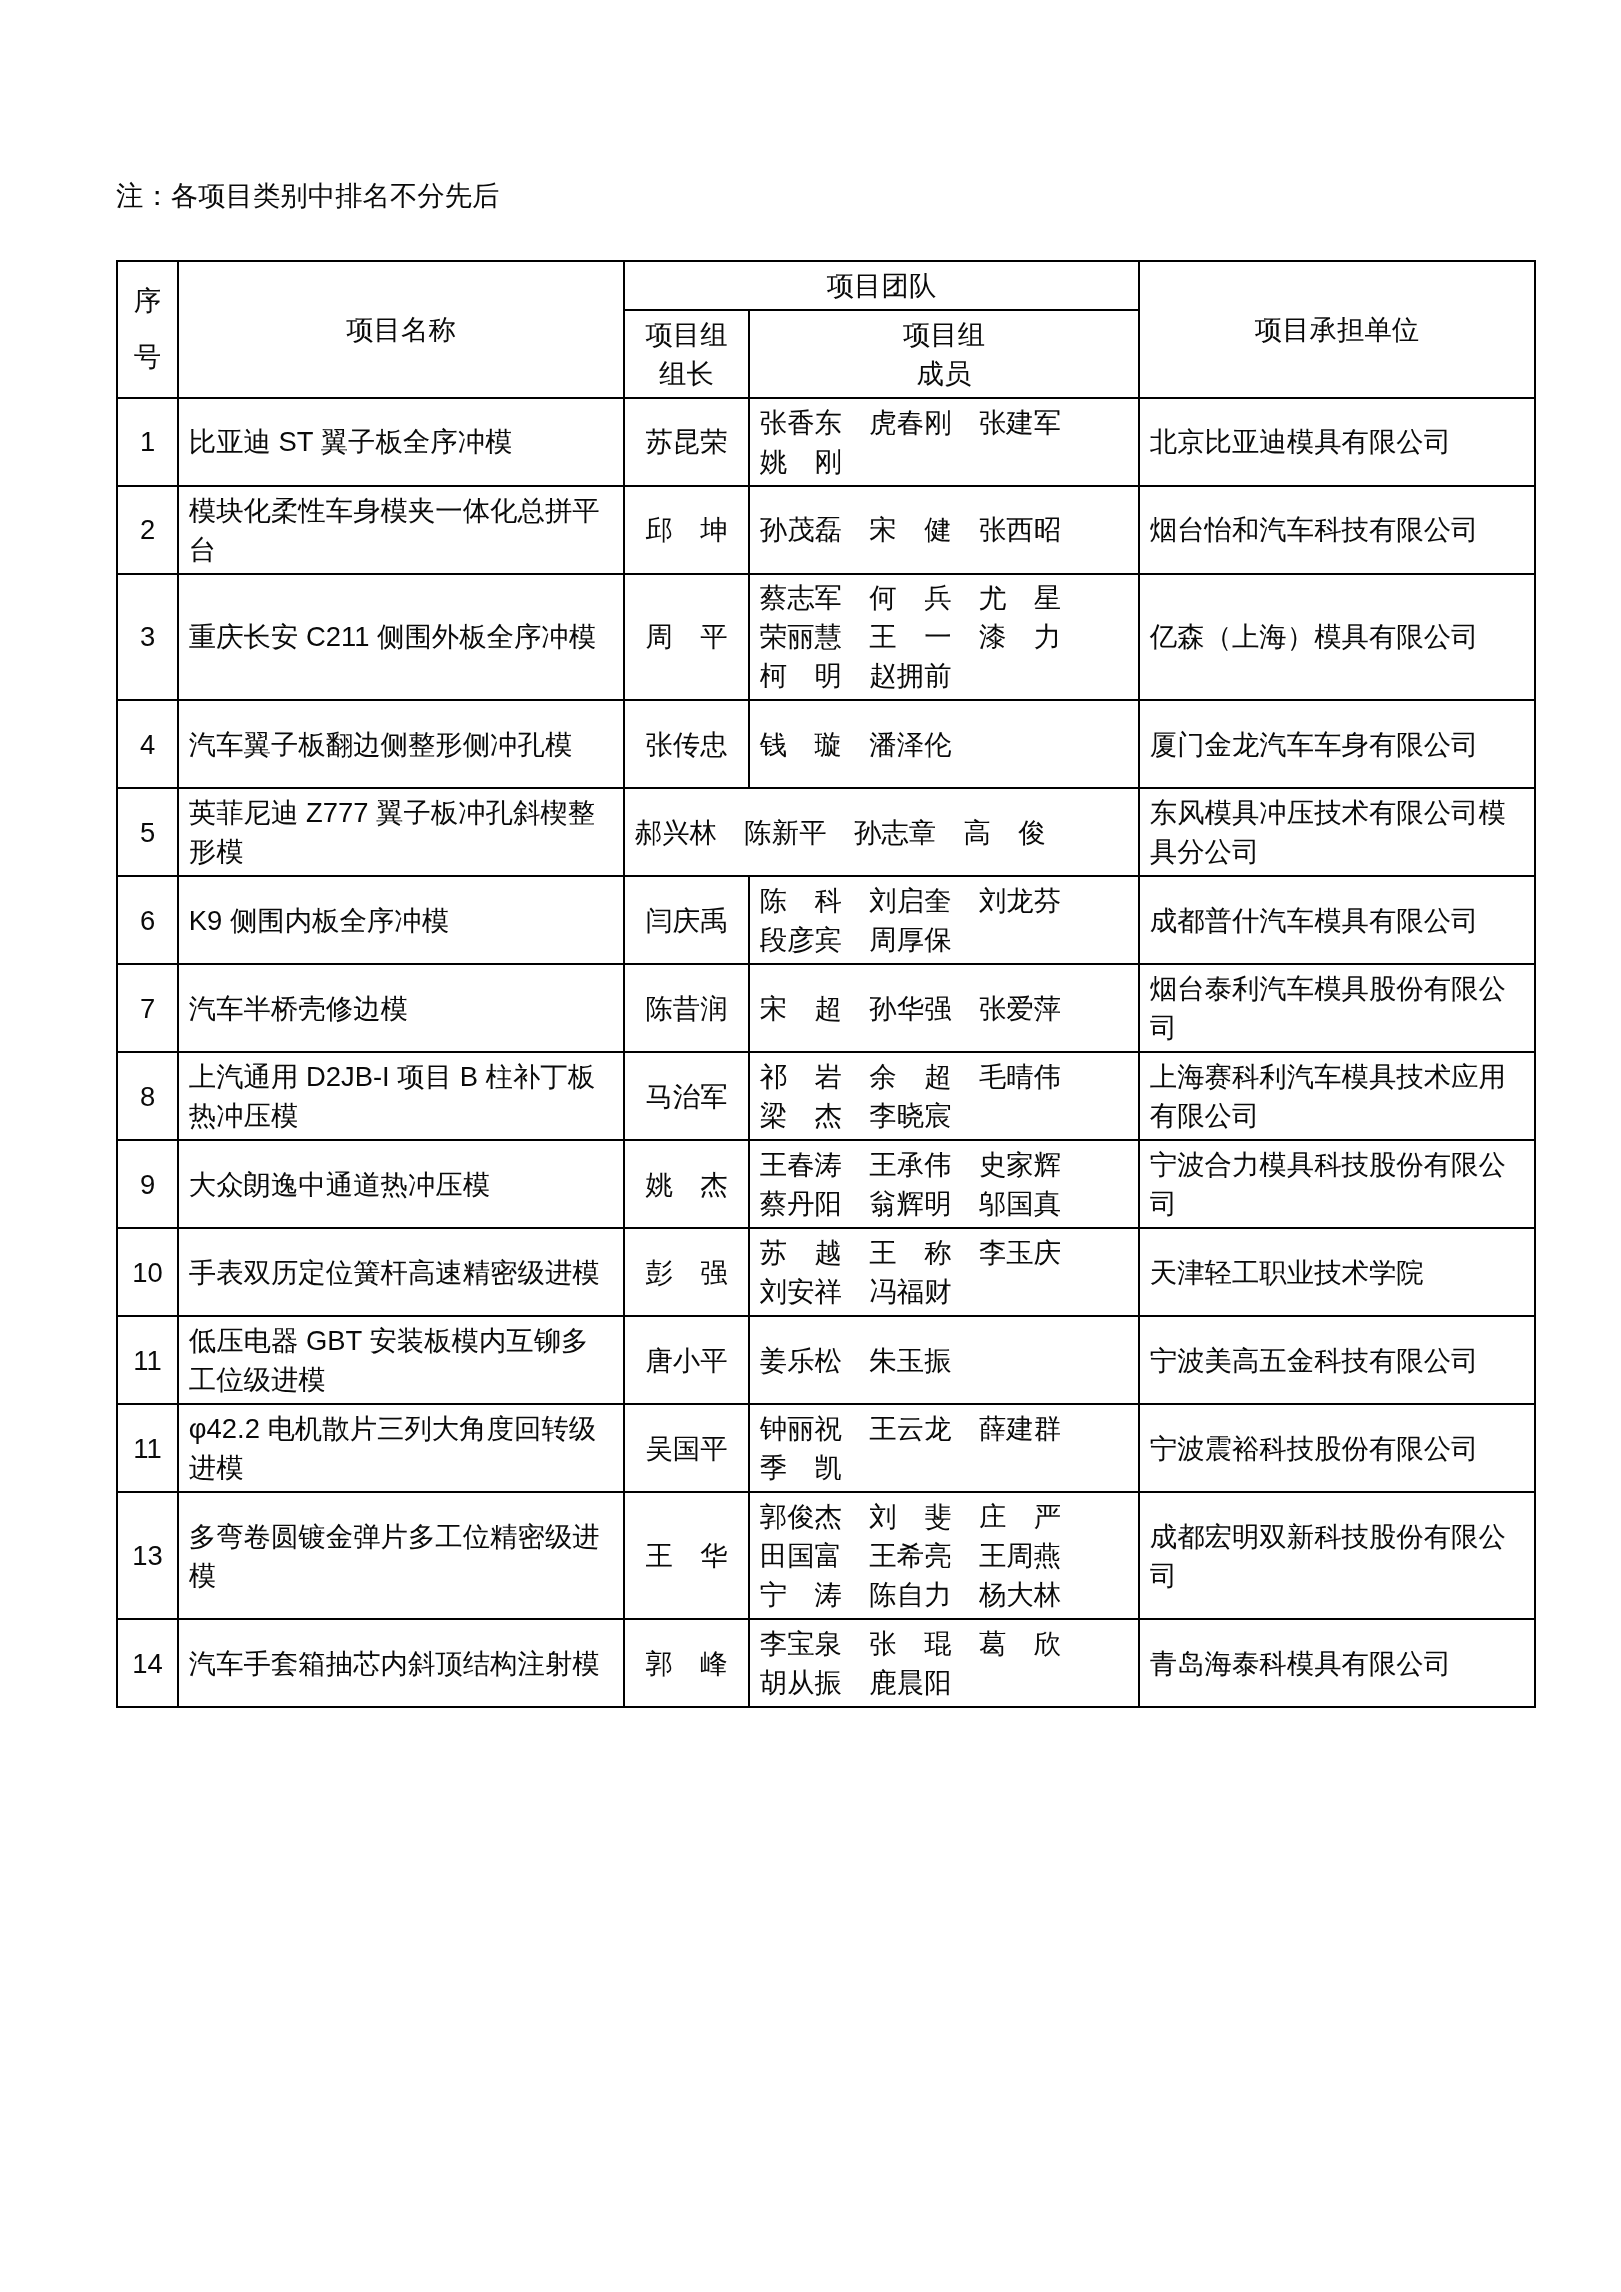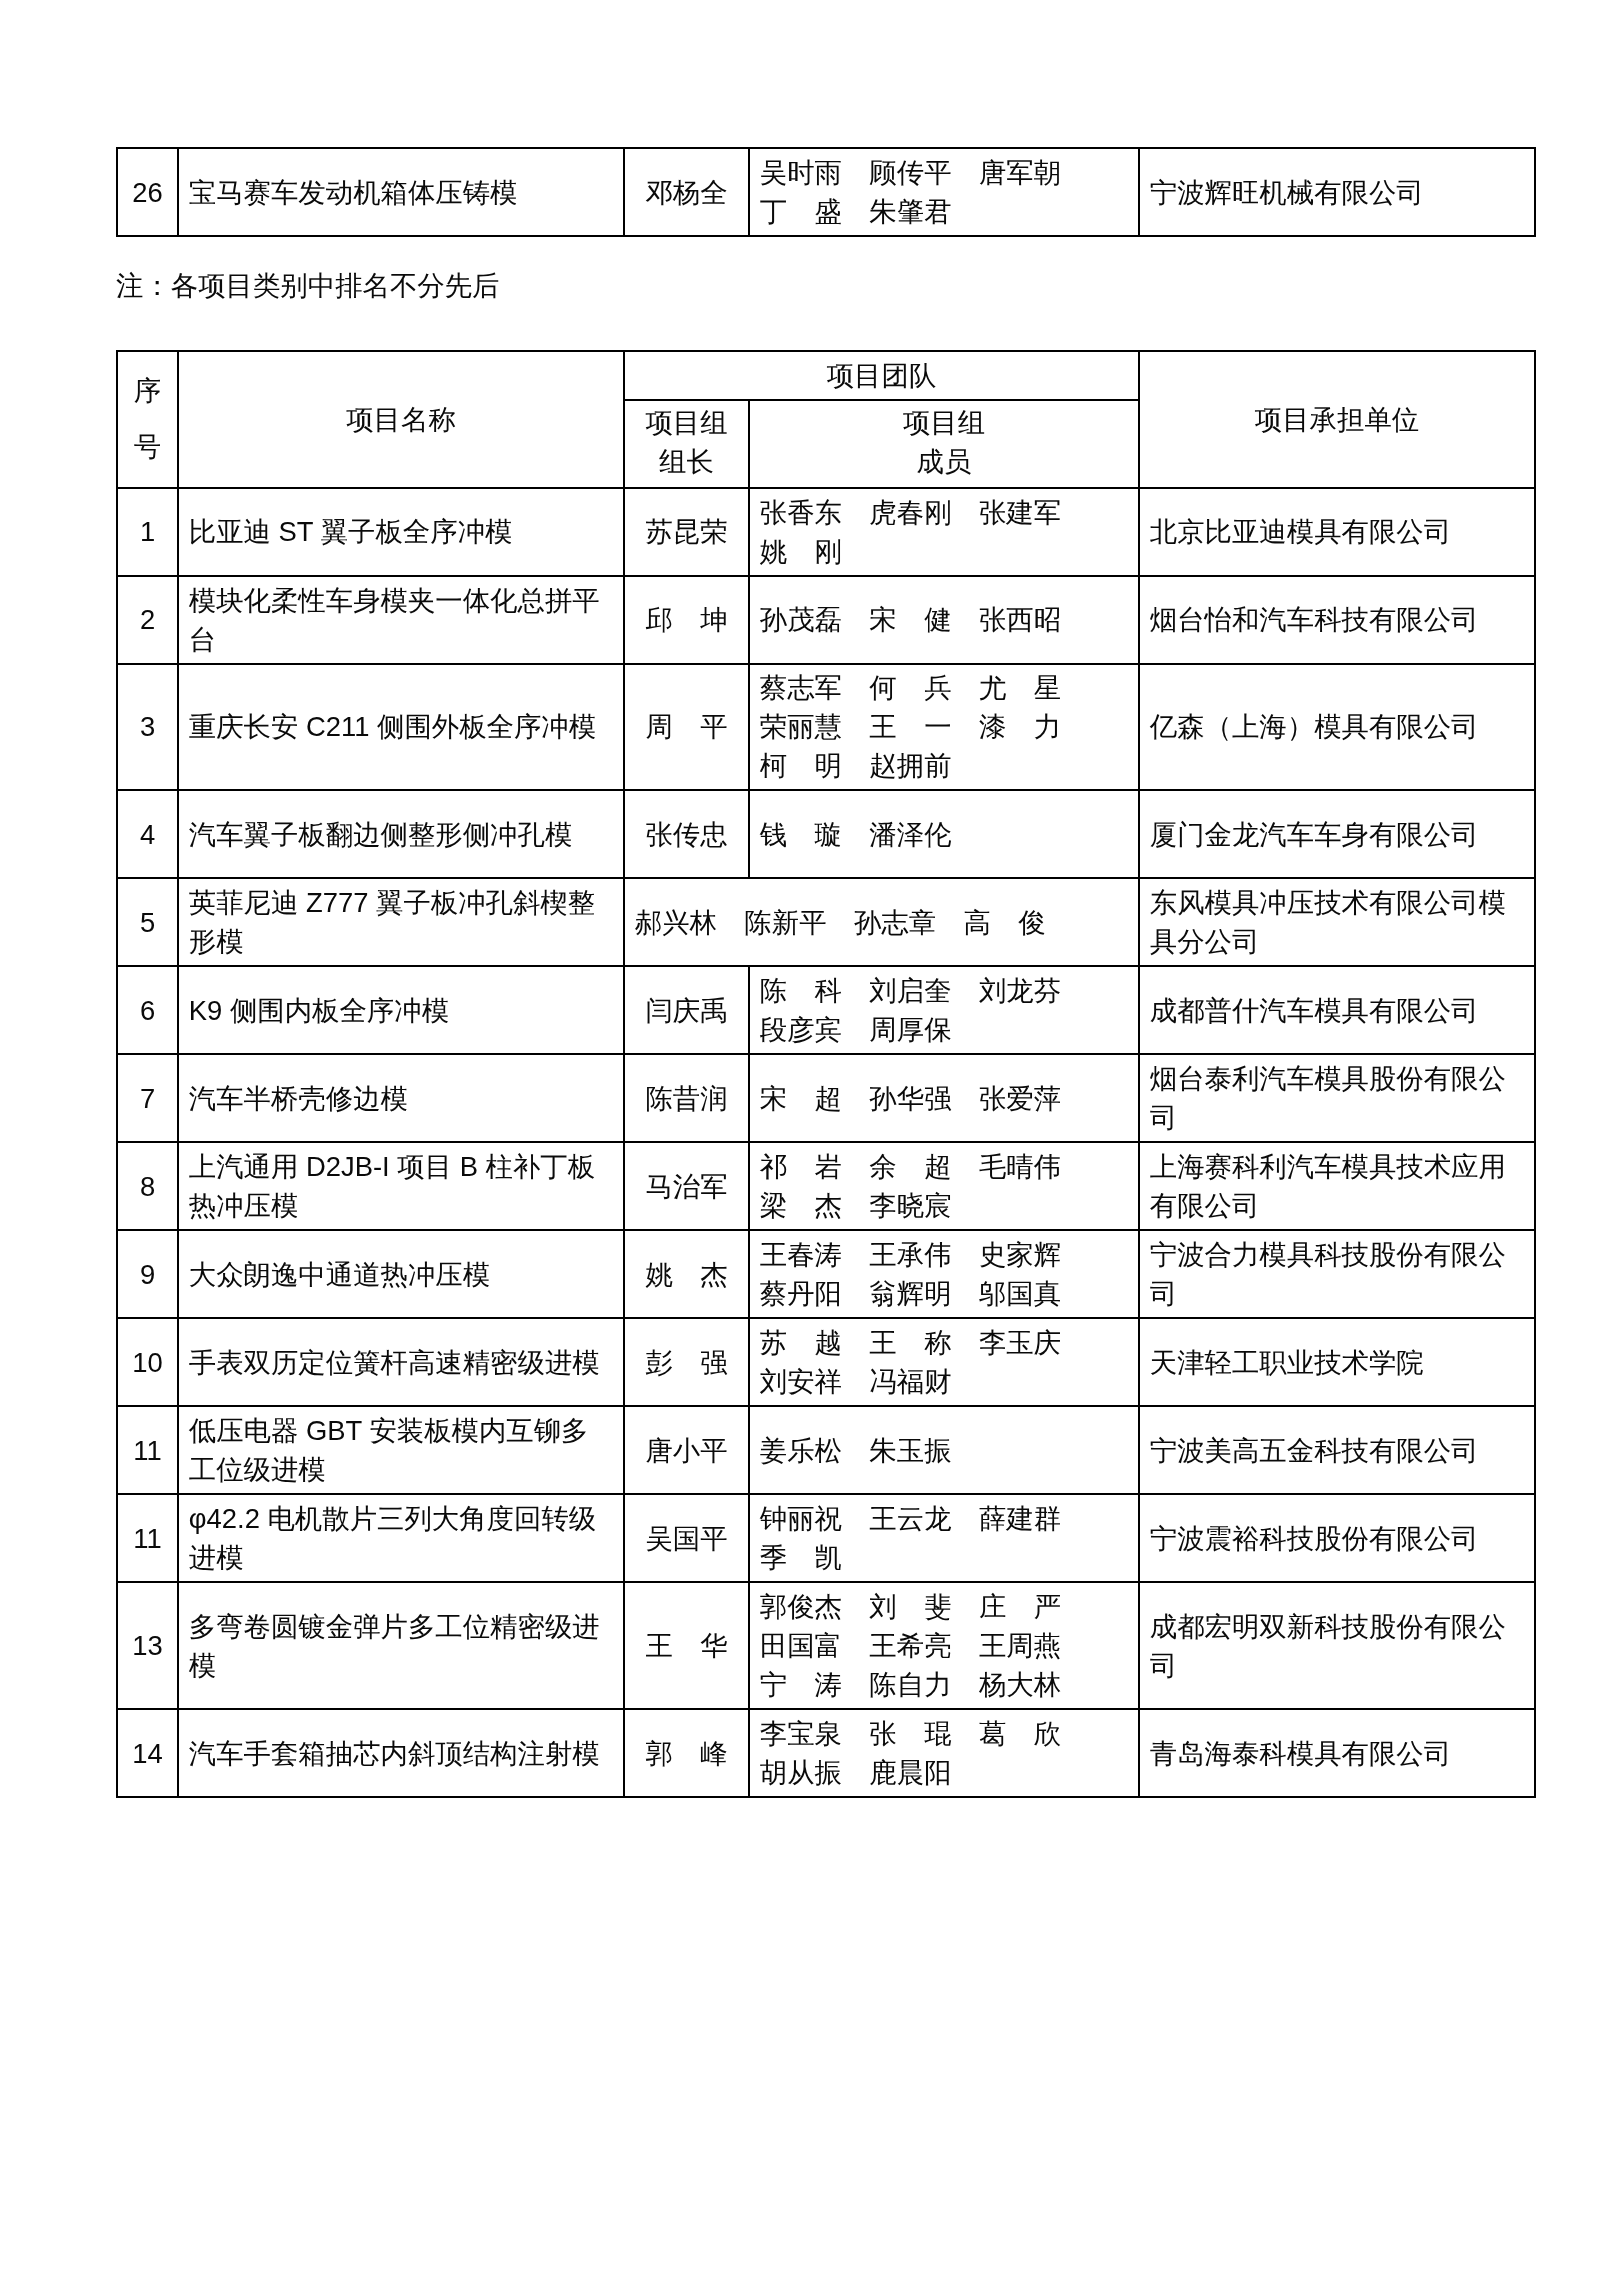--- a/index.html
+++ b/index.html
@@ -34,21 +34,21 @@
   table.grid tbody tr{height:88px;}
   .cell-no{text-align:center;padding:3.9px 2px;}
   .cell-name{text-align:left;padding-left:12.7px;}
   .cell-leader{text-align:center;padding:3.9px 2px;}
   .cell-members{text-align:left;padding-left:13.7px;}
   .cell-company{text-align:left;padding-left:13.7px;}
   .member-line{white-space:nowrap;}
   thead th{font-weight:bold;text-align:center;}
   tr.h1{height:45px;}
   tr.h2{height:84px;}
-  .pre{white-space:pre-line;font-family:Liberation Mono, monospace;}
+  .pre{white-space:pre-line;}
   .stacked{
     width:1.15em;margin:4px auto;
     word-break:break-all;line-height:56px;
   }
   .note{
     margin-top:29px;
     font-size:27.4px;line-height:39px;
     text-align:left;
   }
   .section-title{
@@ -68,30 +68,20 @@
 
   <table class="grid t1">
     <colgroup>
       <col class="c-no">
         <col class="c-name">
         <col class="c-leader">
         <col class="c-members">
         <col class="c-company">
     </colgroup>
     <tbody id="t1-body">
-        <tr>
-          <td class="cell-no">26</td>
-          <td class="cell-name">宝马赛车发动机箱体压铸模</td>
-          <td class="cell-leader">邓杨全</td>
-          <td class="cell-members">
-            <div class="member-line">吴时雨　顾传平　唐军朝</div>
-            <div class="member-line">丁　盛　朱肇君</div>
-          </td>
-          <td class="cell-company">宁波辉旺机械有限公司</td>
-        </tr>
       </tbody>
   </table>
 
   <div class="note">注：各项目类别中排名不分先后</div>
 
 
   <table class="grid t2">
     <colgroup>
       <col class="c-no">
         <col class="c-name">

